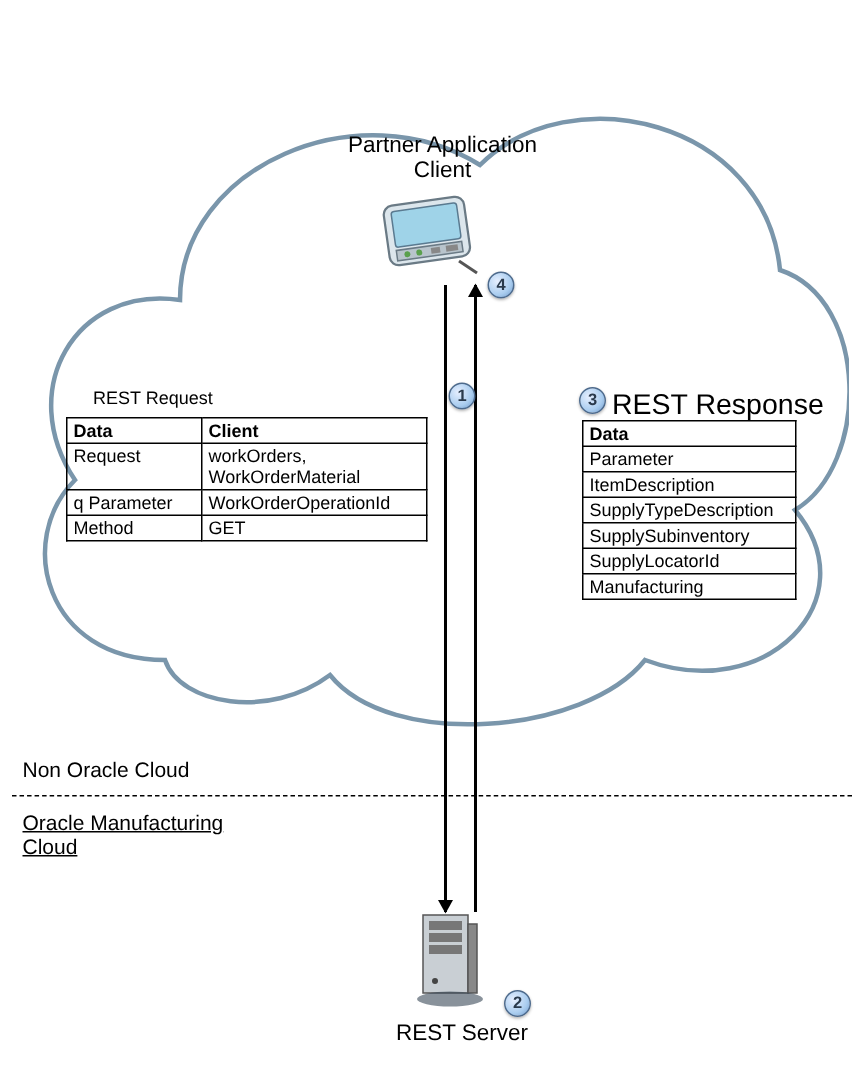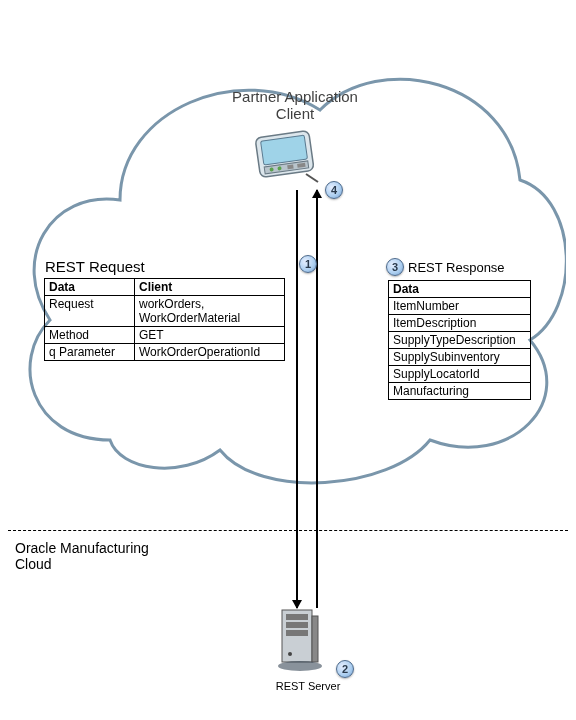--- a/index.html
+++ b/index.html
@@ -14,37 +14,37 @@
   }
   .cloud svg { width: 100%; height: 100%; }
 
   
   .client-label {
     position: absolute;
     top: 88px; left: 210px;
     width: 170px;
     text-align: center;
     font-size: 15px;
-    color: #404040;
+    color: #000000;
   }
   .client-label span { display: block; }
 
   
   .device {
     position: absolute;
     top: 130px; left: 250px;
     width: 70px; height: 55px;
   }
   .device svg { width: 100%; height: 100%; }
 
   
   .request-title {
     position: absolute;
-    top: 258px; left: 45px;
-    font-size: 15px;
+    top: 258px; left: 62px;
+    font-size: 12px;
   }
   .request-tbl {
     position: absolute;
     top: 278px; left: 44px;
     border-collapse: collapse;
     font-size: 12px;
   }
   .request-tbl th, .request-tbl td {
     border: 1px solid #000;
     padding: 1px 4px;
@@ -52,21 +52,21 @@
     vertical-align: top;
   }
   .request-tbl th { font-weight: bold; }
   .col-data { width: 90px; }
   .col-value { width: 150px; }
 
   
   .response-title {
     position: absolute;
     top: 260px; left: 408px;
-    font-size: 13px;
+    font-size: 19px;
   }
   .response-tbl {
     position: absolute;
     top: 280px; left: 388px;
     border-collapse: collapse;
     font-size: 12px;
   }
   .response-tbl th, .response-tbl td {
     border: 1px solid #000;
     padding: 1px 4px;
@@ -111,35 +111,35 @@
   }
 
   
   .dashed {
     position: absolute;
     top: 530px; left: 8px;
     width: 560px; height: 0;
     border-top: 1.5px dashed #000;
   }
   .zone-label-top { position: absolute; top: 505px; left: 15px; font-size: 14px; }
-  .zone-label-bot { position: absolute; top: 540px; left: 15px; font-size: 14px; width: 140px; }
+  .zone-label-bot { position: absolute; top: 540px; left: 15px; font-size: 14px; width: 140px; text-decoration: underline; }
 
   
   .server {
     position: absolute;
     top: 608px; left: 276px;
     width: 54px; height: 66px;
   }
   .server svg { width: 100%; height: 100%; }
   .server-label {
     position: absolute;
     top: 680px; left: 228px;
     width: 160px;
     text-align: center;
-    font-size: 11px;
+    font-size: 15px;
   }
 </style>
 </head>
 <body>
 
 <div class="stage">
 
   <div class="cloud">
     <svg viewBox="0 0 556 460">
       <path d="M 100 410
@@ -181,39 +181,39 @@
         <tr>
       <th class="col-data">Data</th>
       <th class="col-value">Client</th>
     </tr>
     <tr>
       <td>Request</td>
       <td style="white-space:pre-line">workOrders,
 WorkOrderMaterial</td>
     </tr>
     <tr>
+      <td>q Parameter</td>
+      <td>WorkOrderOperationId</td>
+    </tr>
+    <tr>
       <td>Method</td>
       <td>GET</td>
-    </tr>
-    <tr>
-      <td>q Parameter</td>
-      <td>WorkOrderOperationId</td>
     </tr>
   </tbody>
     </table>
 
   <div class="response-title">REST Response</div>
 
   <table class="response-tbl">
     <tbody>
         <tr>
           <th>Data</th>
         </tr>
     <tr>
-          <td>ItemNumber</td>
+          <td>Parameter</td>
         </tr>
     <tr>
           <td>ItemDescription</td>
         </tr>
     <tr>
           <td>SupplyTypeDescription</td>
         </tr>
     <tr>
           <td>SupplySubinventory</td>
         </tr>
@@ -222,20 +222,21 @@
         </tr>
     <tr>
           <td>Manufacturing</td>
         </tr>
   </tbody>
     </table>
 
   <div class="arrow arrow-down"></div>
   <div class="arrow arrow-up"></div>
 
+  <div class="zone-label-top">Non Oracle Cloud</div>
   <div class="dashed"></div>
   <div class="zone-label-bot">Oracle Manufacturing Cloud</div>
 
   <div class="server">
     <svg viewBox="0 0 54 66">
       <rect x="6" y="2" width="30" height="52" fill="#c9cfd4" stroke="#555"></rect>
       <rect x="6" y="2" width="30" height="52" fill="url(#g)" stroke="none"></rect>
       <rect x="36" y="8" width="6" height="46" fill="#888" stroke="#555"></rect>
       <rect x="10" y="6" width="22" height="6" fill="#777"></rect>
       <rect x="10" y="14" width="22" height="6" fill="#777"></rect>

